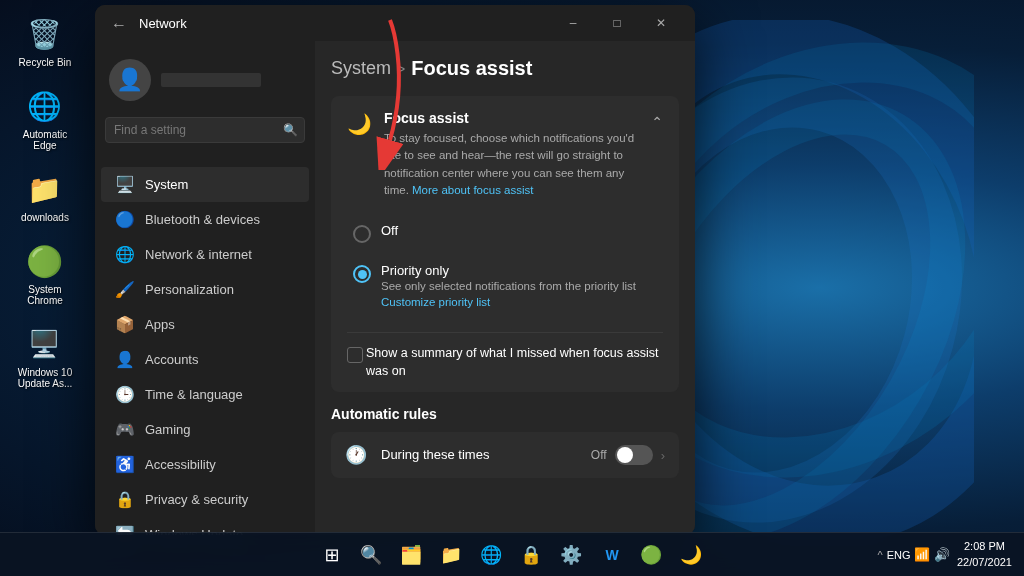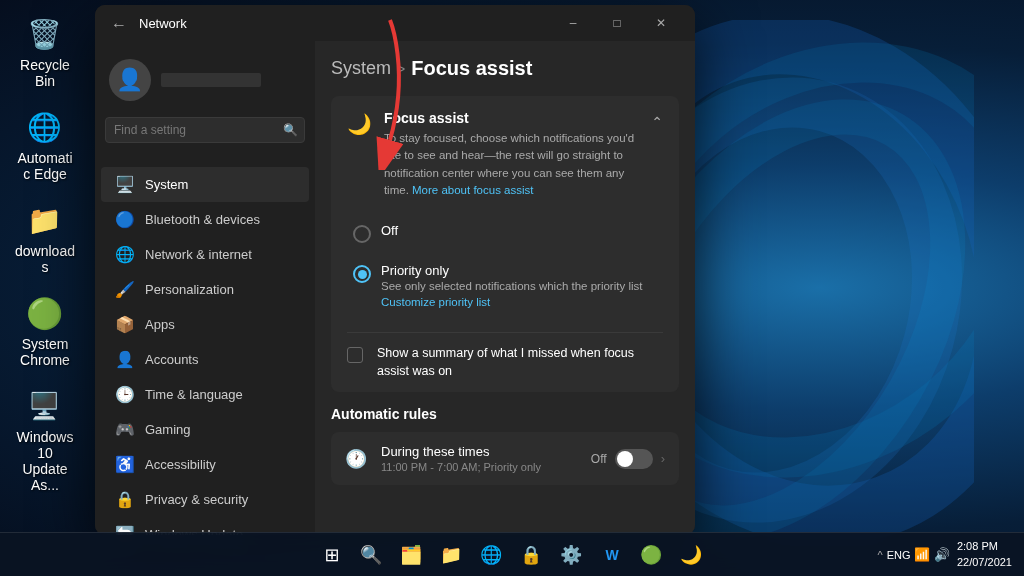--- a/index.html
+++ b/index.html
@@ -42,21 +42,21 @@
     .desktop-icon .icon-img {
       width: 40px;
       height: 40px;
       display: flex;
       align-items: center;
       justify-content: center;
       font-size: 28px;
     }
     .desktop-icon .icon-label {
       color: white;
-      font-size: 14px;
+      font-size: 10px;
       text-align: center;
       margin-top: 3px;
       text-shadow: 1px 1px 2px rgba(0,0,0,0.8);
       word-break: break-word;
     }
 
     
     .taskbar {
       position: absolute;
       bottom: 0;
@@ -96,21 +96,21 @@
       color: white;
     }
     .taskbar-right {
       display: flex;
       align-items: center;
       gap: 6px;
       font-size: 11px;
       color: white;
     }
     .taskbar-clock {
-      text-align: left;
+      text-align: center;
       line-height: 1.4;
       font-size: 11px;
       color: white;
     }
     .taskbar-sys-icons {
       display: flex;
       align-items: center;
       gap: 4px;
       font-size: 13px;
     }
@@ -383,21 +383,21 @@
       cursor: pointer;
     }
     .fa-divider {
       height: 1px;
       background: #3a3a3a;
       margin: 0 16px;
     }
     .summary-row {
       display: flex;
       align-items: flex-start;
-      gap: 14px;
+      gap: 3px;
       padding: 12px 16px;
     }
     .checkbox-outer {
       width: 16px;
       height: 16px;
       border: 1.5px solid #666;
       border-radius: 3px;
       margin-top: 2px;
       flex-shrink: 0;
     }
@@ -637,21 +637,21 @@
                 <div class="fa-option-title">Off</div>
               </div>
             </div>
 
             <div class="fa-option">
               <div class="radio-outer selected">
                 <div class="radio-inner"></div>
               </div>
               <div>
                 <div class="fa-option-title">Priority only</div>
-                <div class="fa-option-desc">See only selected notifications which the priority list</div>
+                <div class="fa-option-desc">See only selected notifications from the priority list</div>
                 <a class="fa-option-link">Customize priority list</a>
               </div>
             </div>
 
           </div>
 
           <div class="fa-divider"></div>
 
           <div class="summary-row">
             <div class="checkbox-outer"></div>
@@ -659,21 +659,20 @@
           </div>
         </div>
 
         <div class="section-title">Automatic rules</div>
 
         <div class="rule-card">
           <div class="rule-row">
             <span class="rule-icon">🕐</span>
             <div class="rule-info">
               <div class="rule-title">During these times</div>
-              <div class="rule-subtitle">11:00 PM - 7:00 AM; Priority only</div>
             </div>
             <div class="rule-right">
               <span class="toggle-label">Off</span>
               <div class="toggle off">
                 <div class="toggle-knob"></div>
               </div>
               <span class="rule-chevron">›</span>
             </div>
           </div>
         </div>

